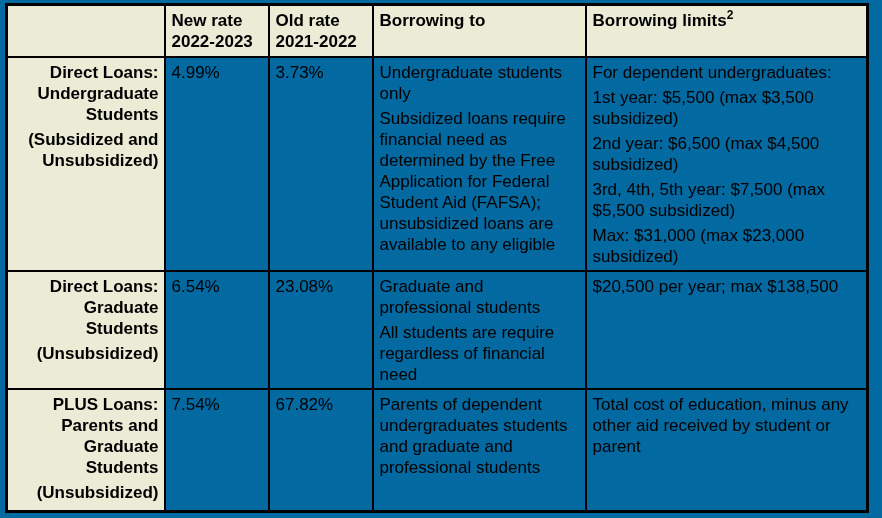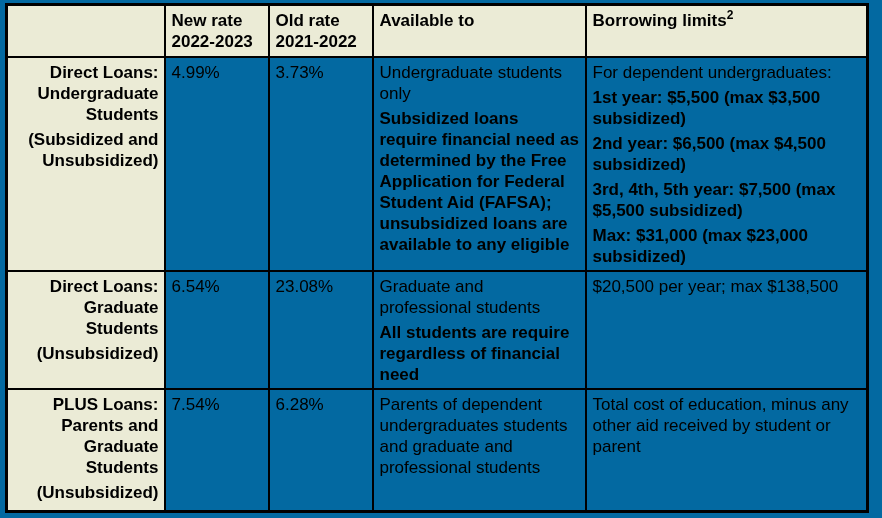--- a/index.html
+++ b/index.html
@@ -24,21 +24,21 @@
     text-align: left;
     padding: 4px 5px 3px 6px;
     font-size: 17px;
     line-height: 21px;
     overflow: hidden;
   }
   th { font-weight: bold; }
   .shade { background: #EBEBD6; }
   td.label-cell { font-weight: bold; text-align: right; }
   .cell p { margin: 0; }
-  .cell p + p { margin-top: 4px; font-weight: bold; }
+  .cell p + p { margin-top: 4px; }
   sup.footnote {
     font-size: 12px;
     line-height: 0;
     vertical-align: super;
     font-weight: bold;
   }
   tr.header-row { height: 52px; }
   tr.row-0 { height: 211px; }
   tr.row-1 { height: 116px; margin-top: 32px; }
   tr.row-2 { height: 123px; }
@@ -58,21 +58,21 @@
     <thead>
       <tr class="header-row">
         <th class="shade cell"></th>
         <th class="shade cell">
           <span>New rate 2022-2023</span>
         </th>
         <th class="shade cell">
           <span>Old rate 2021-2022</span>
         </th>
         <th class="shade cell">
-          <span>Available to</span>
+          <span>Borrowing to</span>
         </th>
         <th class="shade cell">
           <span>Borrowing limits</span><sup class="footnote">2</sup>
         </th>
       </tr>
     </thead>
     <tbody>
       <tr class="row-0">
         <td class="shade label-cell cell">
           <p>Direct Loans: Undergraduate Students</p>
@@ -117,21 +117,21 @@
       </tr>
       <tr class="row-2">
         <td class="shade label-cell cell">
           <p>PLUS Loans: Parents and Graduate Students</p>
           <p>(Unsubsidized)</p>
         </td>
         <td class="cell">
           <p>7.54%</p>
         </td>
         <td class="cell">
-          <p>6.28%</p>
+          <p>67.82%</p>
         </td>
         <td class="cell">
           <p>Parents of dependent undergraduates students and graduate and professional students</p>
         </td>
         <td class="cell">
           <p>Total cost of education, minus any other aid received by student or parent</p>
         </td>
       </tr>
     </tbody>
   </table>

